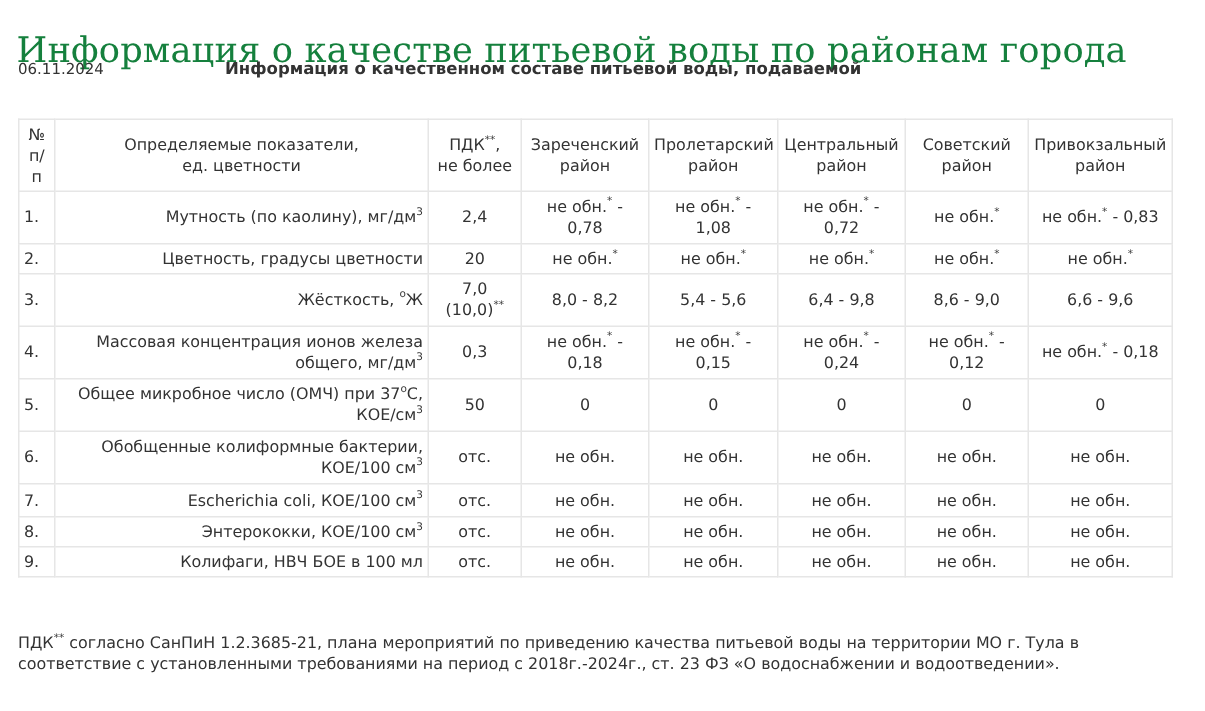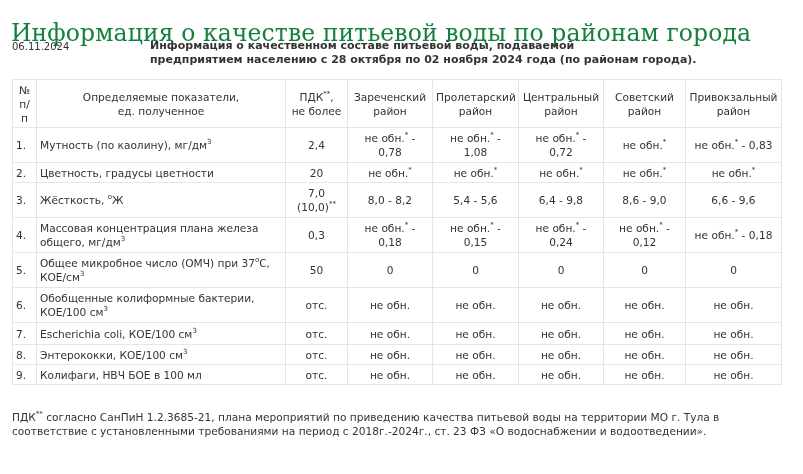--- a/index.html
+++ b/index.html
@@ -34,62 +34,61 @@
     }
     table.quality td, table.quality th {
       border: 1px solid #e6e6e6;
       padding: 0 3px;
       font-weight: normal;
       line-height: 14px;
       vertical-align: middle;
     }
     table.quality th { text-align: center; }
     td.num { text-align: left; padding-left: 4px; }
-    td.name { text-align: left; padding-left: 6px; }
+    td.name { text-align: right; padding-left: 6px; }
     td.c { text-align: center; }
     sup { font-size: 7px; line-height: 0; vertical-align: 5px; }
     .notes {
       position: absolute; left: 12px; top: 409px; width: 780px;
       font-size: 10.6px; color: #333; line-height: 14px;
     }
     .notes p { margin: 0; }
-    .notes p.n2 { margin-top: 1px; }
+    .notes p.n2 { margin-top: 13px; }
     .h-head { height: 48px; }
     .h-2 { height: 35px; }
     .h-1 { height: 20px; }
     .h-7 { height: 22px; }
     .h-9 { height: 20px; }
   </style>
 </head>
 <body>
 
 <h1 class="page-title">Информация о качестве питьевой воды по районам города</h1>
 <div class="date">06.11.2024</div>
 <div class="subtitle">
   <div>Информация о качественном составе питьевой воды, подаваемой</div>
-  <div>предприятием населению с 28 октября по 02 ноября 2024 года (по районам города).</div>
 </div>
 
 <table class="quality">
   <colgroup>
     <col style="width:24px">
     <col style="width:249px">
     <col style="width:62px">
     <col style="width:85px">
     <col style="width:86px">
     <col style="width:85px">
     <col style="width:82px">
     <col style="width:96px">
   </colgroup>
   <thead>
     <tr class="h-head">
       <th style="padding:0 2px;"><span>№ п/ п</span></th>
       <th>
         <div>Определяемые показатели,</div>
-        <div>ед. полученное</div>
+        <div>ед. цветности</div>
       </th>
       <th>
         <div><span>ПДК</span><sup>**</sup><span>,</span></div>
         <div>не более</div>
       </th>
       <th>
         <div>Зареченский</div>
         <div>район</div>
       </th>
       <th>
@@ -157,21 +156,21 @@
       <td class="c">8,0 - 8,2</td>
       <td class="c">5,4 - 5,6</td>
       <td class="c">6,4 - 9,8</td>
       <td class="c">8,6 - 9,0</td>
       <td class="c">6,6 - 9,6</td>
     </tr>
 
     <tr class="h-2">
       <td class="num">4.</td>
       <td class="name">
-          <div>Массовая концентрация плана железа</div>
+          <div>Массовая концентрация ионов железа</div>
           <div><span>общего, мг/дм</span><sup>3</sup></div>
         </td>
       <td class="c">0,3</td>
       <td class="c">
           <div><span>не обн.</span><sup>*</sup><span> -</span></div>
           <div>0,18</div>
         </td>
       <td class="c">
           <div><span>не обн.</span><sup>*</sup><span> -</span></div>
           <div>0,15</div>

